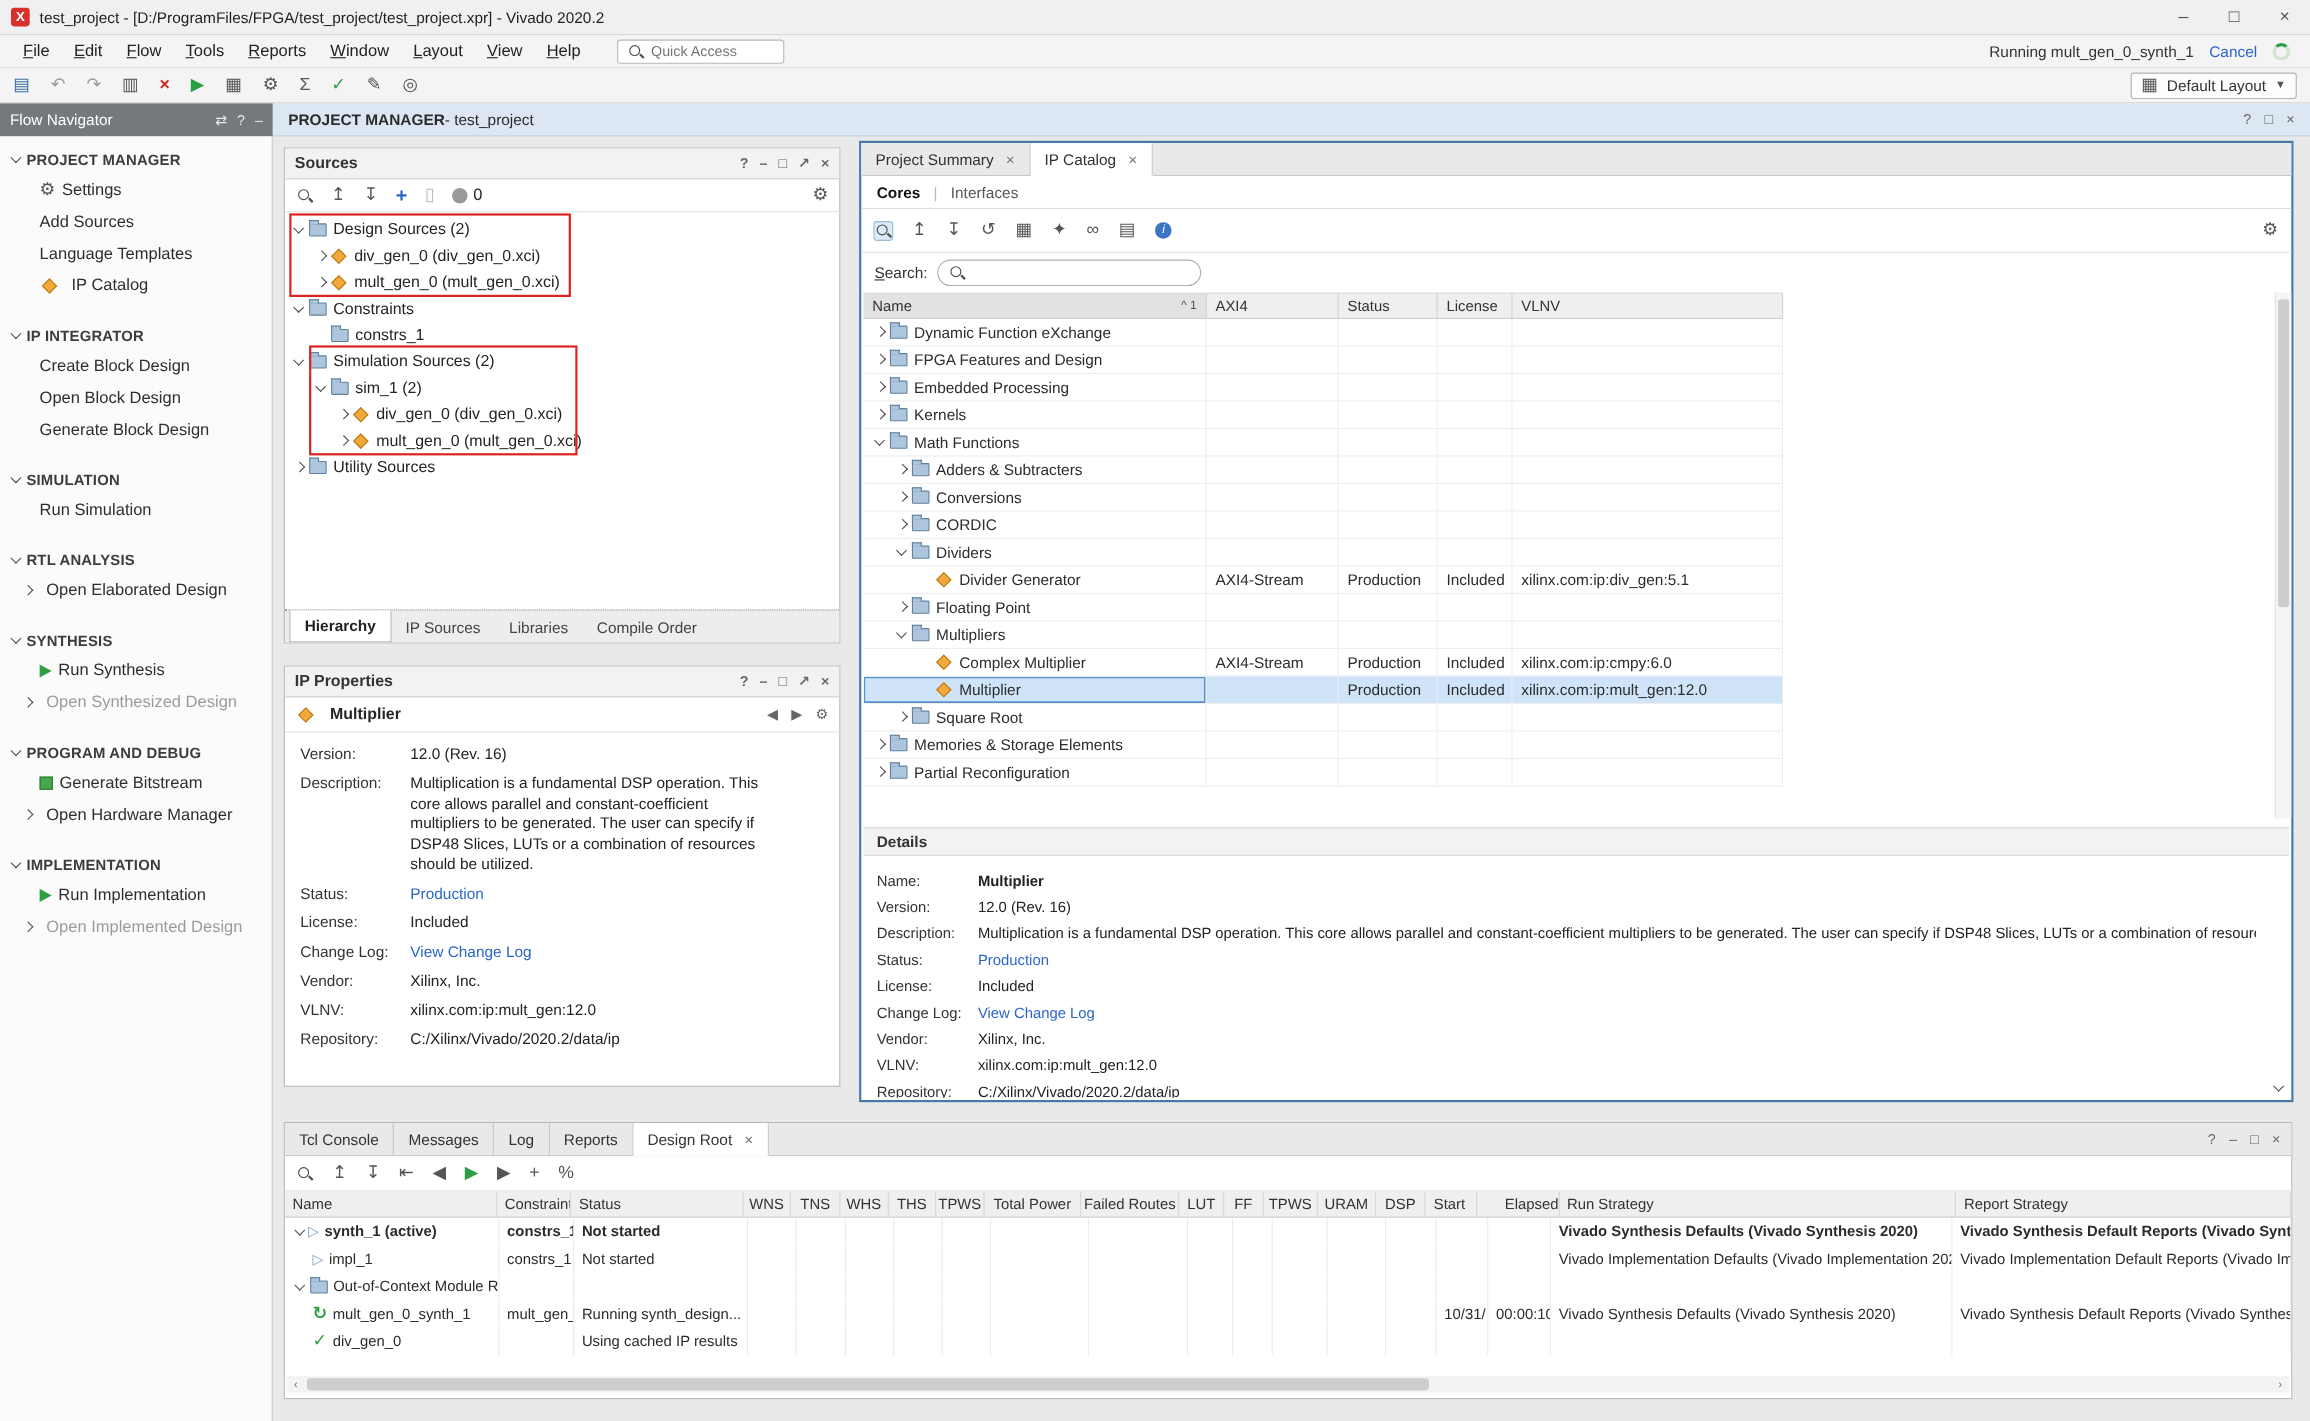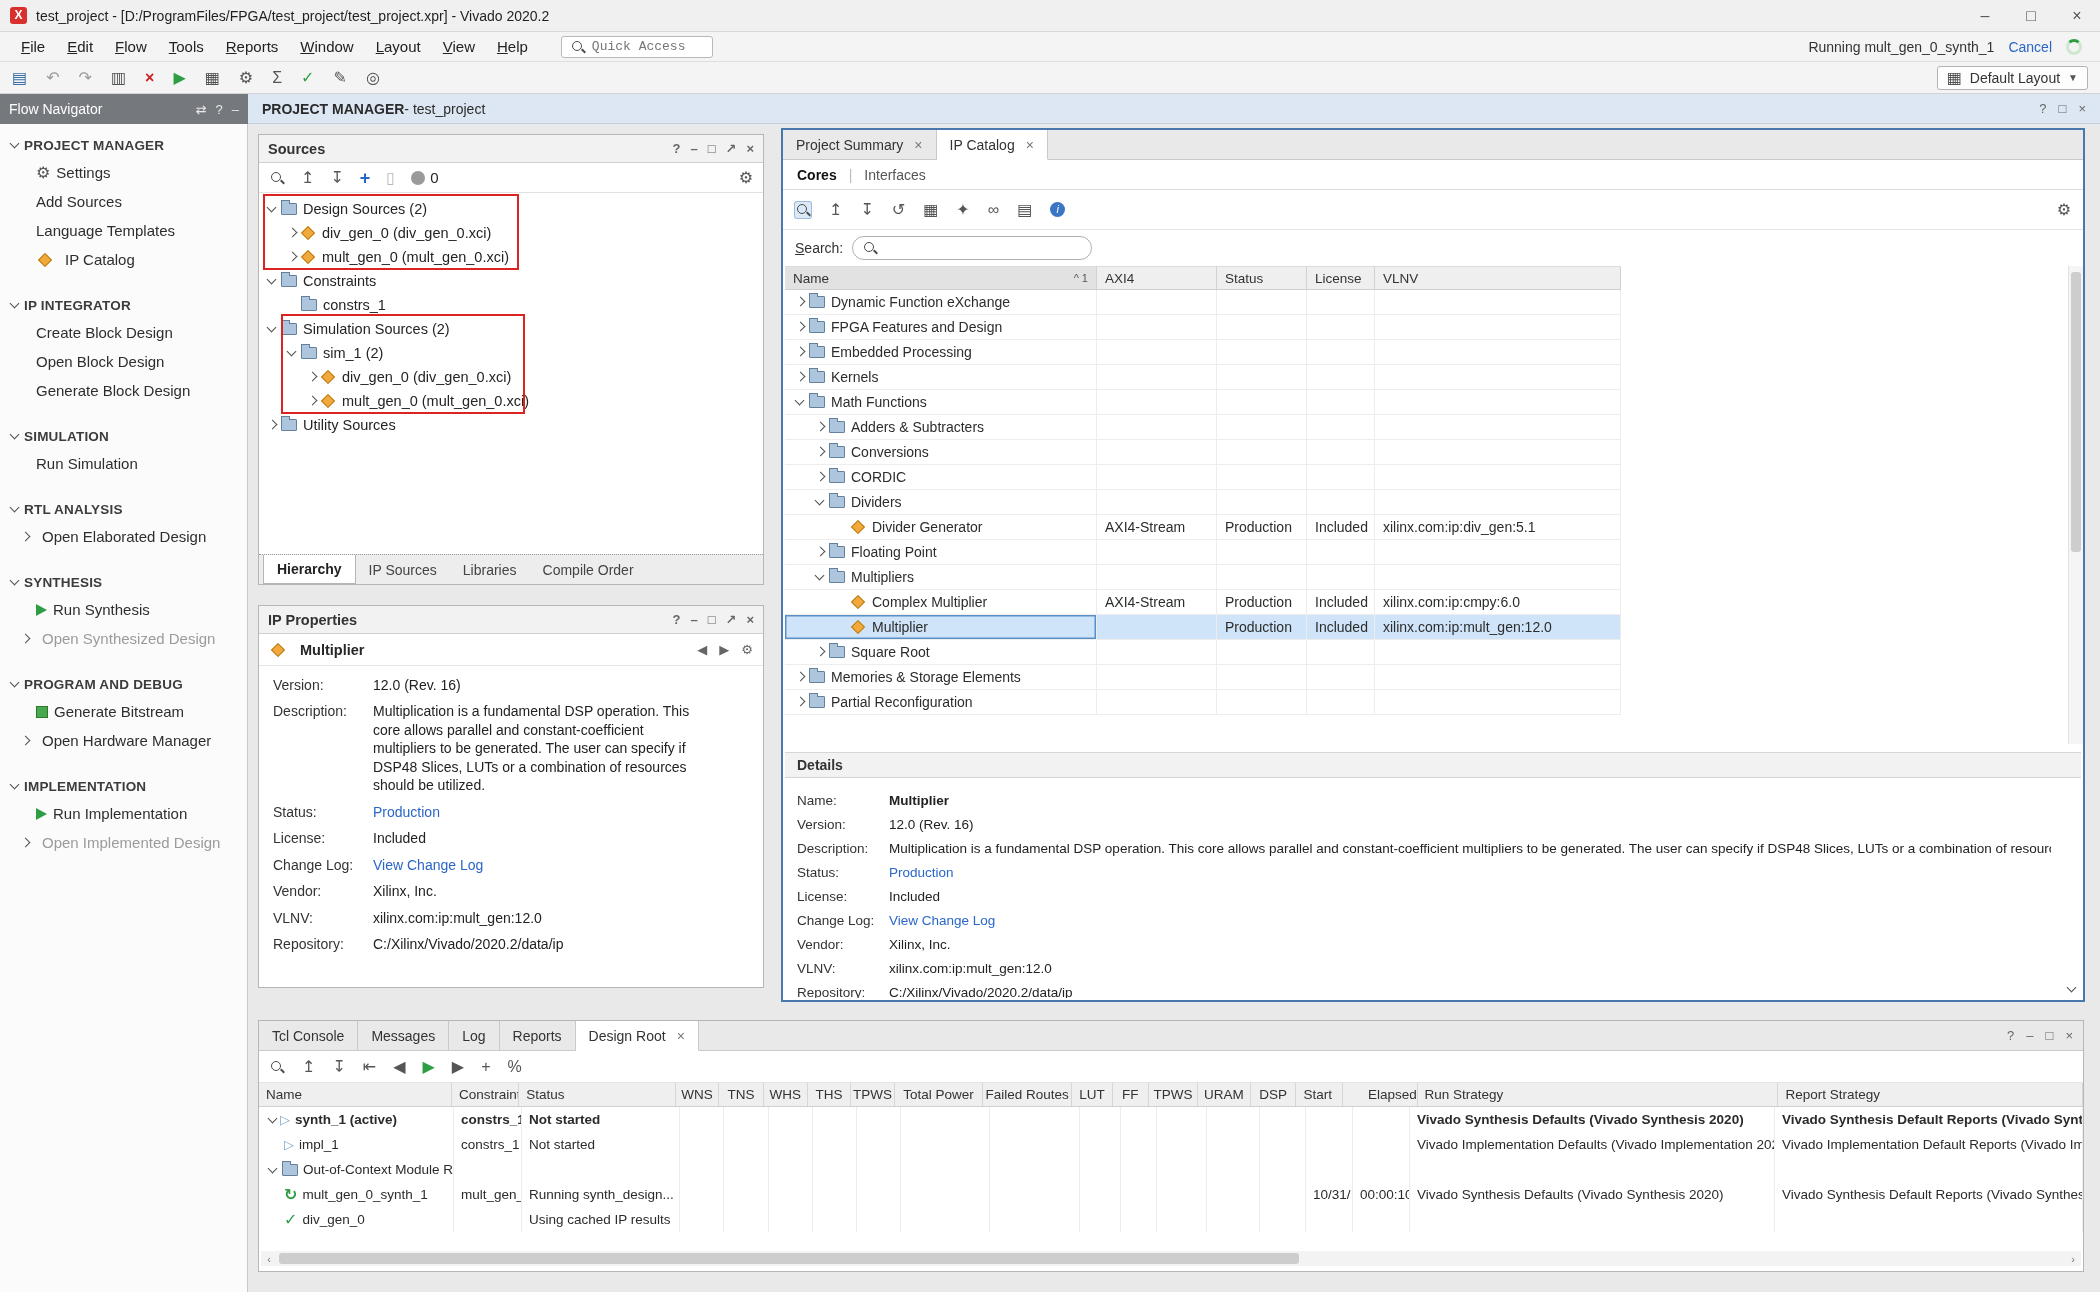--- a/index.html
+++ b/index.html
@@ -11,21 +11,21 @@
   
   #titlebar{position:absolute;left:0;top:0;width:2100px;height:32px;background:#f0f0f0;border-bottom:1px solid #d8d8d8;display:flex;align-items:center;padding-left:10px;}
   .vivado-logo{width:17px;height:17px;background:#d8302c;border-radius:3px;color:#fff;font-size:12px;font-weight:bold;text-align:center;line-height:17px;margin-right:9px;flex:none;}
   .title-text{font-size:14px;color:#1f1f1f;}
   .win-controls{margin-left:auto;display:flex;height:100%;}
   .win-btn{width:46px;display:flex;align-items:center;justify-content:center;color:#333;font-size:15px;}
 
   #menubar{position:absolute;left:0;top:32px;width:2100px;height:30px;background:#f4f4f4;border-bottom:1px solid #dedede;display:flex;align-items:center;padding:0 10px;}
   .menu-item{padding:4px 11px;color:#222;font-size:15px;}
   #quick-access{margin-left:22px;display:flex;align-items:center;gap:6px;border:1px solid #b9b9b9;border-radius:3px;background:#fff;height:22px;padding:0 8px;width:152px;}
-  #quick-access input{border:none;outline:none;width:110px;font-size:13px;color:#0369a1;font-family:Liberation Mono, monospace;background:transparent;}
+  #quick-access input{border:none;outline:none;width:110px;font-size:13px;color:#0369a1;font-family:Liberation Sans, sans-serif;background:transparent;}
   #menu-right{margin-left:auto;display:flex;align-items:center;gap:14px;padding-right:8px;}
   .running-text{font-size:14px;color:#333;}
   .link{color:#2a66c8;cursor:pointer;}
   .cancel-link{font-size:14px;}
   .spinner{width:16px;height:16px;border-radius:50%;border:3px solid #cfe7cf;border-top-color:#2e9e44;display:inline-block;}
 
   #toolbar{position:absolute;left:0;top:62px;width:2100px;height:32px;background:#f4f4f4;border-bottom:1px solid #d4d4d4;display:flex;align-items:center;padding:0 12px;}
   #toolbar-icons{display:flex;align-items:center;gap:19px;}
   #layout-combo{margin-left:auto;display:flex;align-items:center;gap:8px;border:1px solid #b3b3b3;background:#fdfdfd;border-radius:3px;height:24px;padding:0 9px;font-size:14px;color:#333;}
   .combo-caret{font-size:10px;color:#555;}

